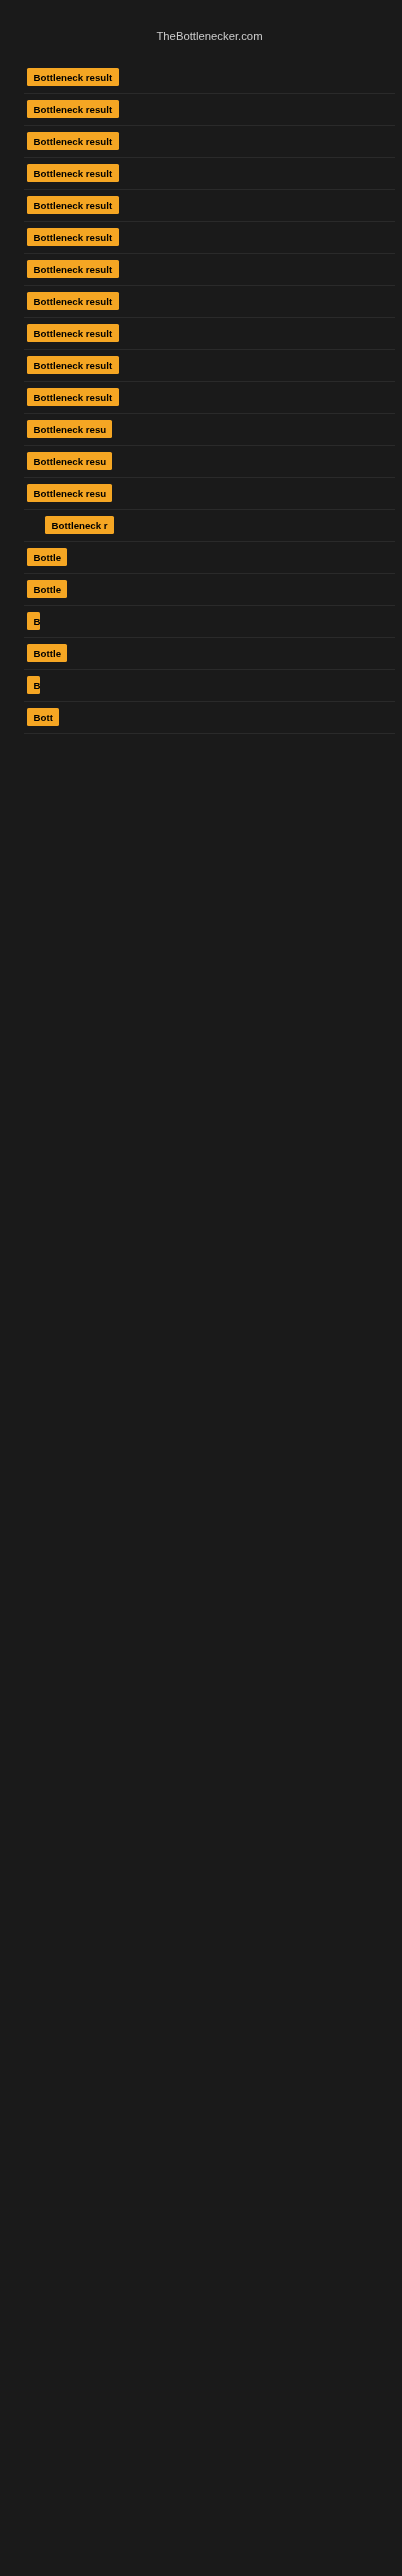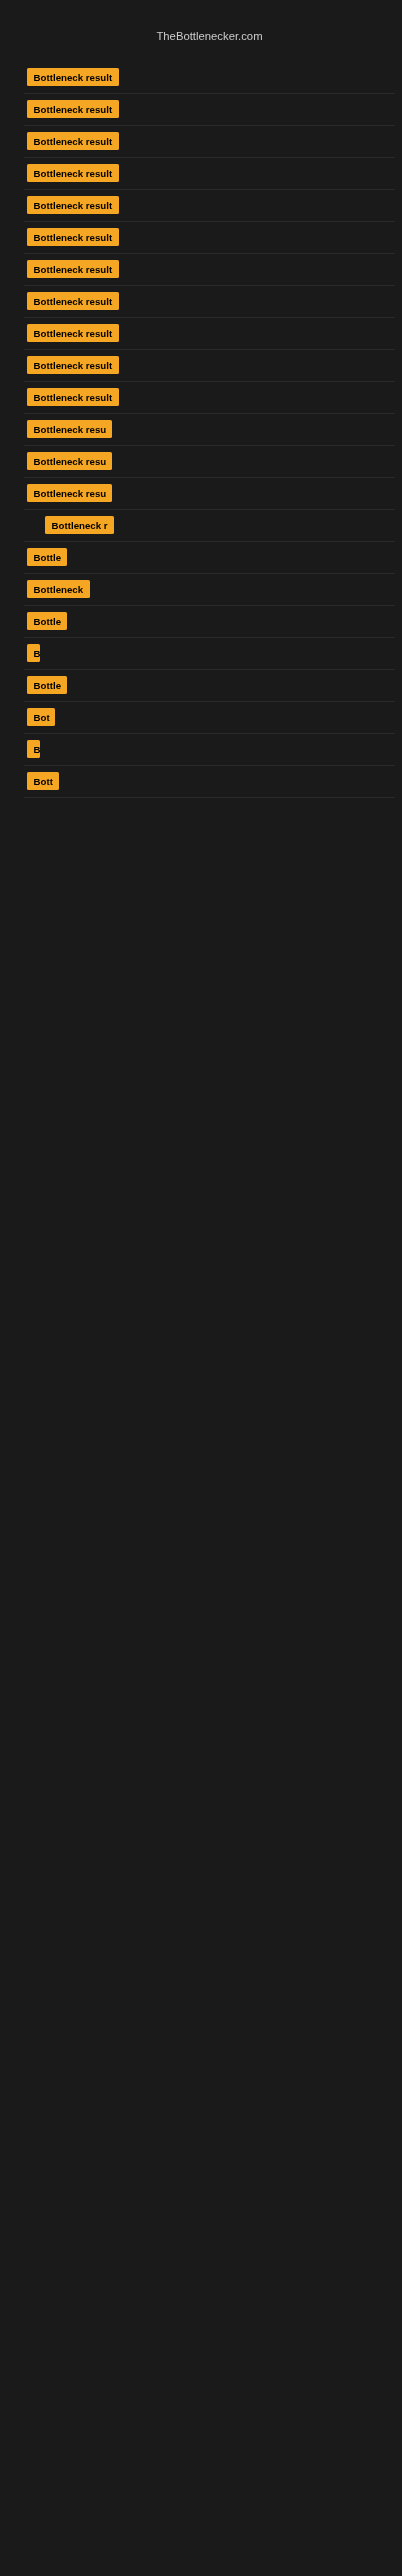--- a/index.html
+++ b/index.html
@@ -90,33 +90,27 @@
     <div class="result-row">
       <span class="bottleneck-badge" style="max-width: 85px;">Bottleneck resu</span>
     </div>
     <div class="result-row">
       <span class="bottleneck-badge" style="max-width: 71px; margin-left: 18px;">Bottleneck r</span>
     </div>
     <div class="result-row">
       <span class="bottleneck-badge" style="max-width: 48px;">Bottle</span>
     </div>
     <div class="result-row">
-      <span class="bottleneck-badge" style="max-width: 64px;">Bottleneck</span>
-    </div>
-    <div class="result-row">
       <span class="bottleneck-badge" style="max-width: 44px;">Bottle</span>
     </div>
     <div class="result-row">
       <span class="bottleneck-badge" style="max-width: 13px;">B</span>
     </div>
     <div class="result-row">
       <span class="bottleneck-badge" style="max-width: 44px;">Bottle</span>
-    </div>
-    <div class="result-row">
-      <span class="bottleneck-badge" style="max-width: 28px;">Bot</span>
     </div>
     <div class="result-row">
       <span class="bottleneck-badge" style="max-width: 13px;">B</span>
     </div>
     <div class="result-row">
       <span class="bottleneck-badge" style="max-width: 34px;">Bott</span>
     </div>
   </div>
 
 

